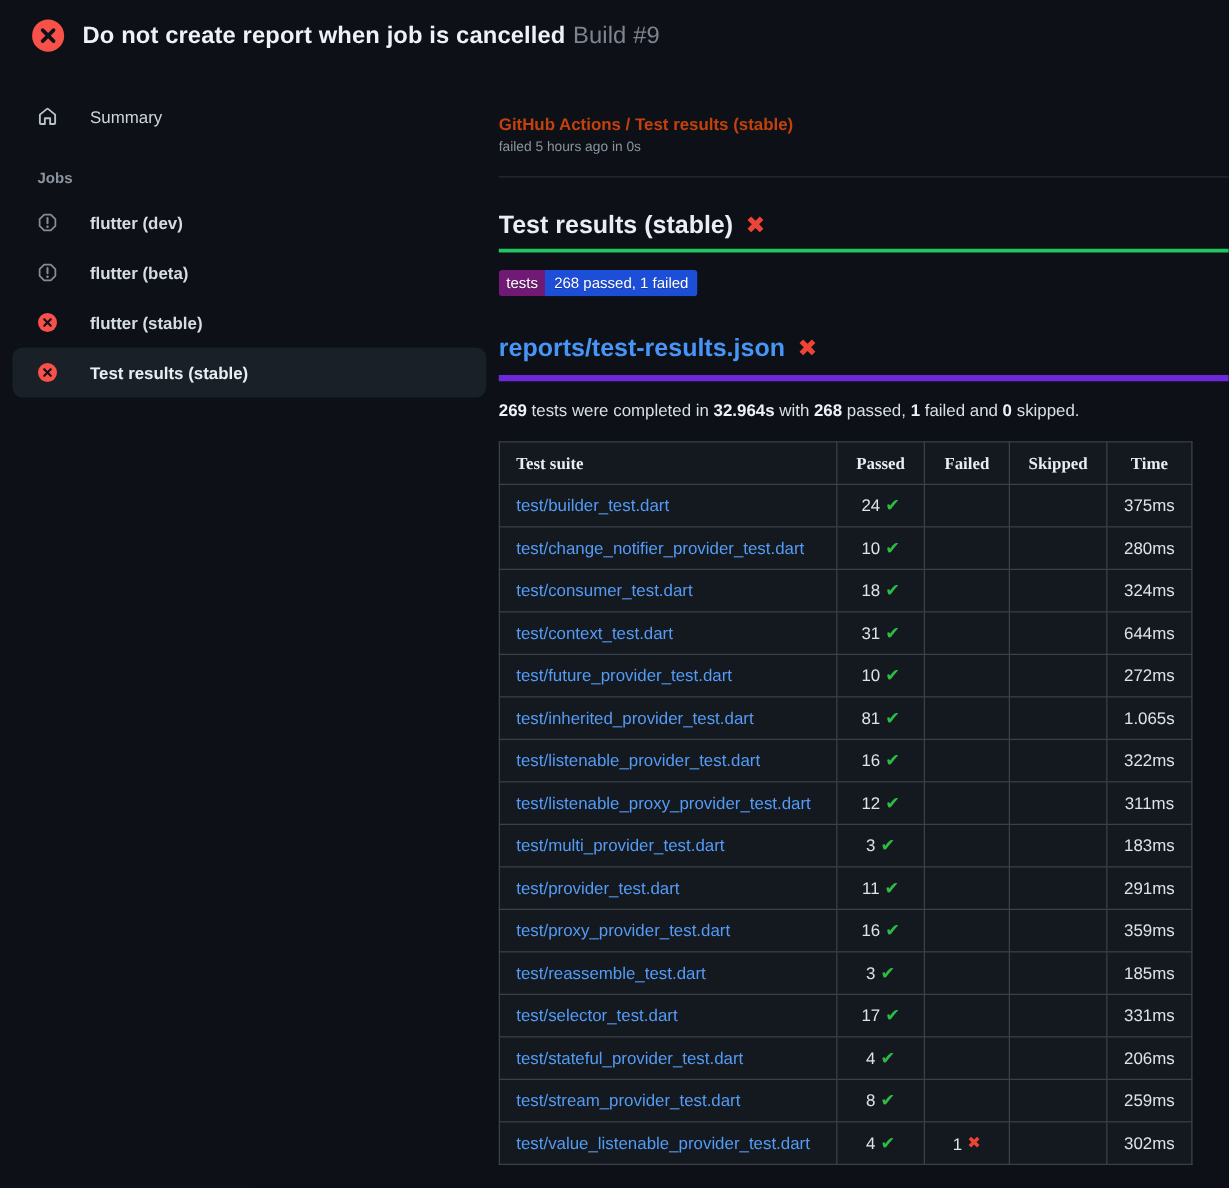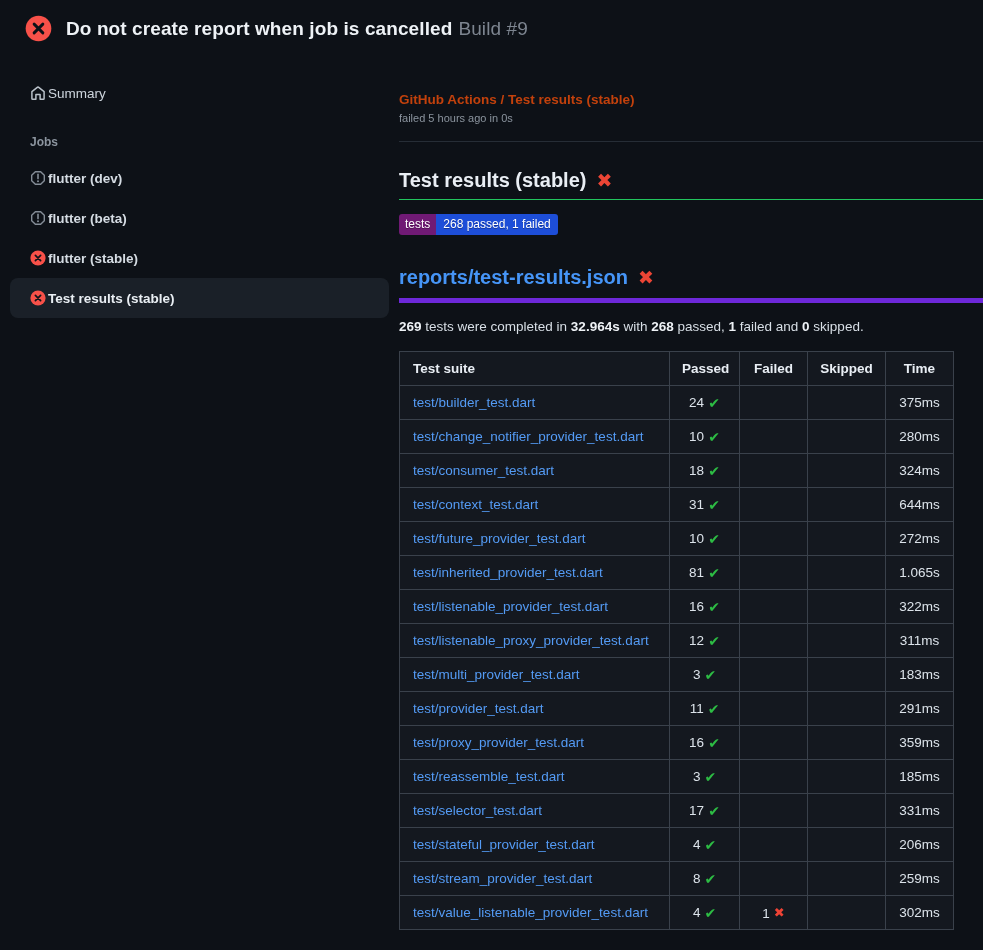--- a/index.html
+++ b/index.html
@@ -15,21 +15,21 @@
     display:flex; align-items:center; gap:14px;
     padding:15px 0 14px 25px; height:56px;
   }
   .hdr h1 { font-size:19px; font-weight:700; color:#eef2f6; letter-spacing:.1px; }
   .hdr .build { color:#7d8590; font-weight:400; margin-left:6px; }
   .xcircle { display:inline-flex; flex:none; }
   
   .layout { display:flex; align-items:flex-start; }
   aside { width:399px; flex:none; padding-top:17px; }
   .side-item {
-    display:flex; align-items:center; gap:2px;
+    display:flex; align-items:center; gap:26px;
     height:40px; margin:0 10px; padding:0 10px 0 20px;
     border-radius:8px; cursor:pointer;
     font-size:13.5px; font-weight:500; color:#cdd5dd;
   }
   .side-item .ic { display:inline-flex; width:16px; height:16px; flex:none; }
   .jobs-label {
     color:#8b949e; font-size:12px; font-weight:700;
     margin:22px 0 9px 30px;
   }
   .job-item { font-weight:600; color:#d5dce3; }
@@ -37,21 +37,21 @@
   .job-item[data-status="stale"]  .ic-stale  { display:inline-flex; }
   .job-item[data-status="failed"] .ic-failed { display:inline-flex; }
   .job-item.selected { background:#1a2028; color:#e9eef3; }
   
   main { flex:1; padding-top:36px; min-width:0; }
   .crumb { font-weight:700; font-size:13.5px; color:#c2410c; }
   .status-line { margin-top:5px; font-size:11px; color:#8b949e; }
   .divider { border:none; border-top:1px solid #262d36; margin-top:17px; }
   h2.sec {
     margin-top:27px; font-size:20px; font-weight:700; color:#e9eef4;
-    padding-bottom:7px; border-bottom:1px solid #22c55e;
+    padding-bottom:7px; border-bottom:3px solid #22c55e;
   }
   .xmark {
     color:#ec4535; font-weight:700; margin-left:10px;
     font-family:"DejaVu Sans",sans-serif; font-size:19px;
   }
   .badge {
     display:inline-flex; margin-top:14px; border-radius:3px; overflow:hidden;
     font-size:12px; line-height:1; cursor:pointer;
     text-shadow:0 1px 0 rgba(1,1,1,.3);
   }
@@ -66,21 +66,21 @@
   .summary-line .bold { font-weight:700; color:#eef2f6; }
   
   table {
     margin-top:17px; border-collapse:collapse; table-layout:fixed;
     width:554px; font-size:13.5px;
   }
   th, td {
     border:1px solid #3a414b; background:#14181f;
     height:34px; padding:0 12px; color:#dce3ea;
   }
-  th { font-weight:700; color:#e9eef4; text-align:center; }
+  th { font-weight:700; color:#e9eef4; text-align:center;font-family:Liberation Serif, serif; }
   th.col-suite, td.col-suite { text-align:left; padding-left:13px; }
   td.col-num { text-align:center; }
   .suite-link { color:#549bf5; text-decoration:none; cursor:pointer; }
   .num { vertical-align:middle; }
   .check-icon {
     color:#2dbc44; font-weight:700; margin-left:4px; font-size:14px;
     font-family:"DejaVu Sans",sans-serif; vertical-align:middle;
   }
   .x-icon {
     color:#ef4335; font-weight:700; margin-left:4px; font-size:13px;

